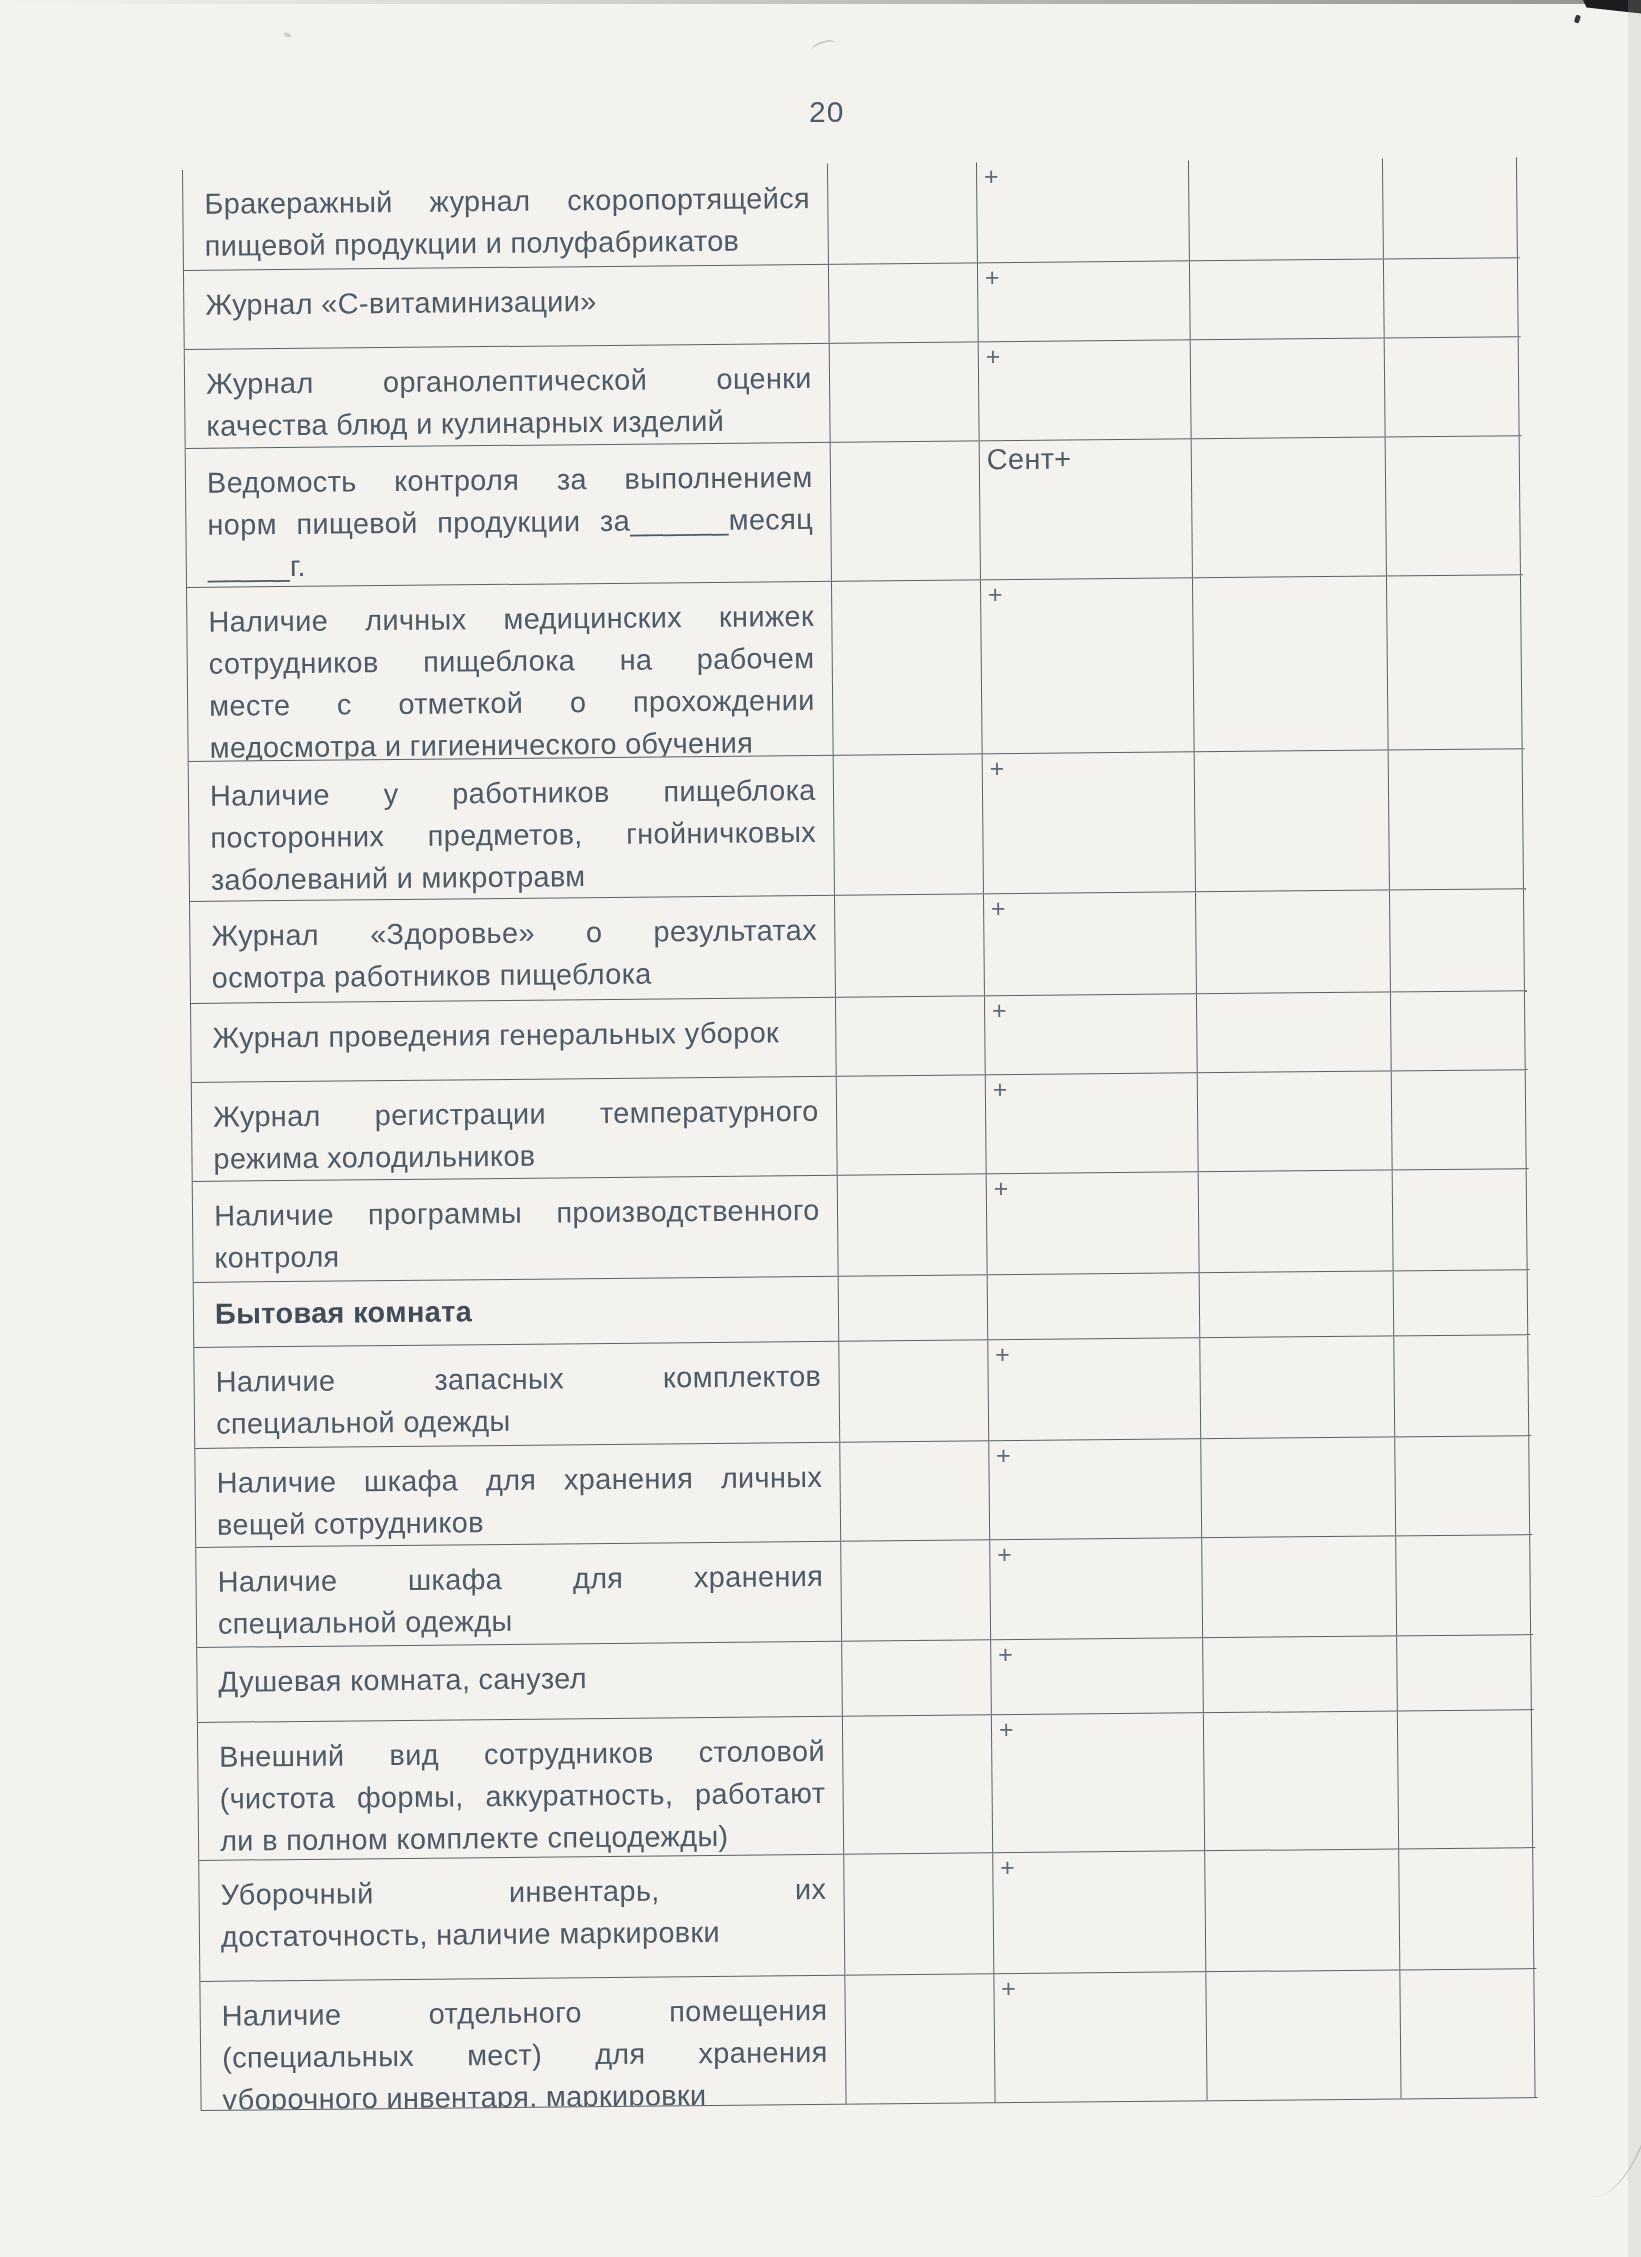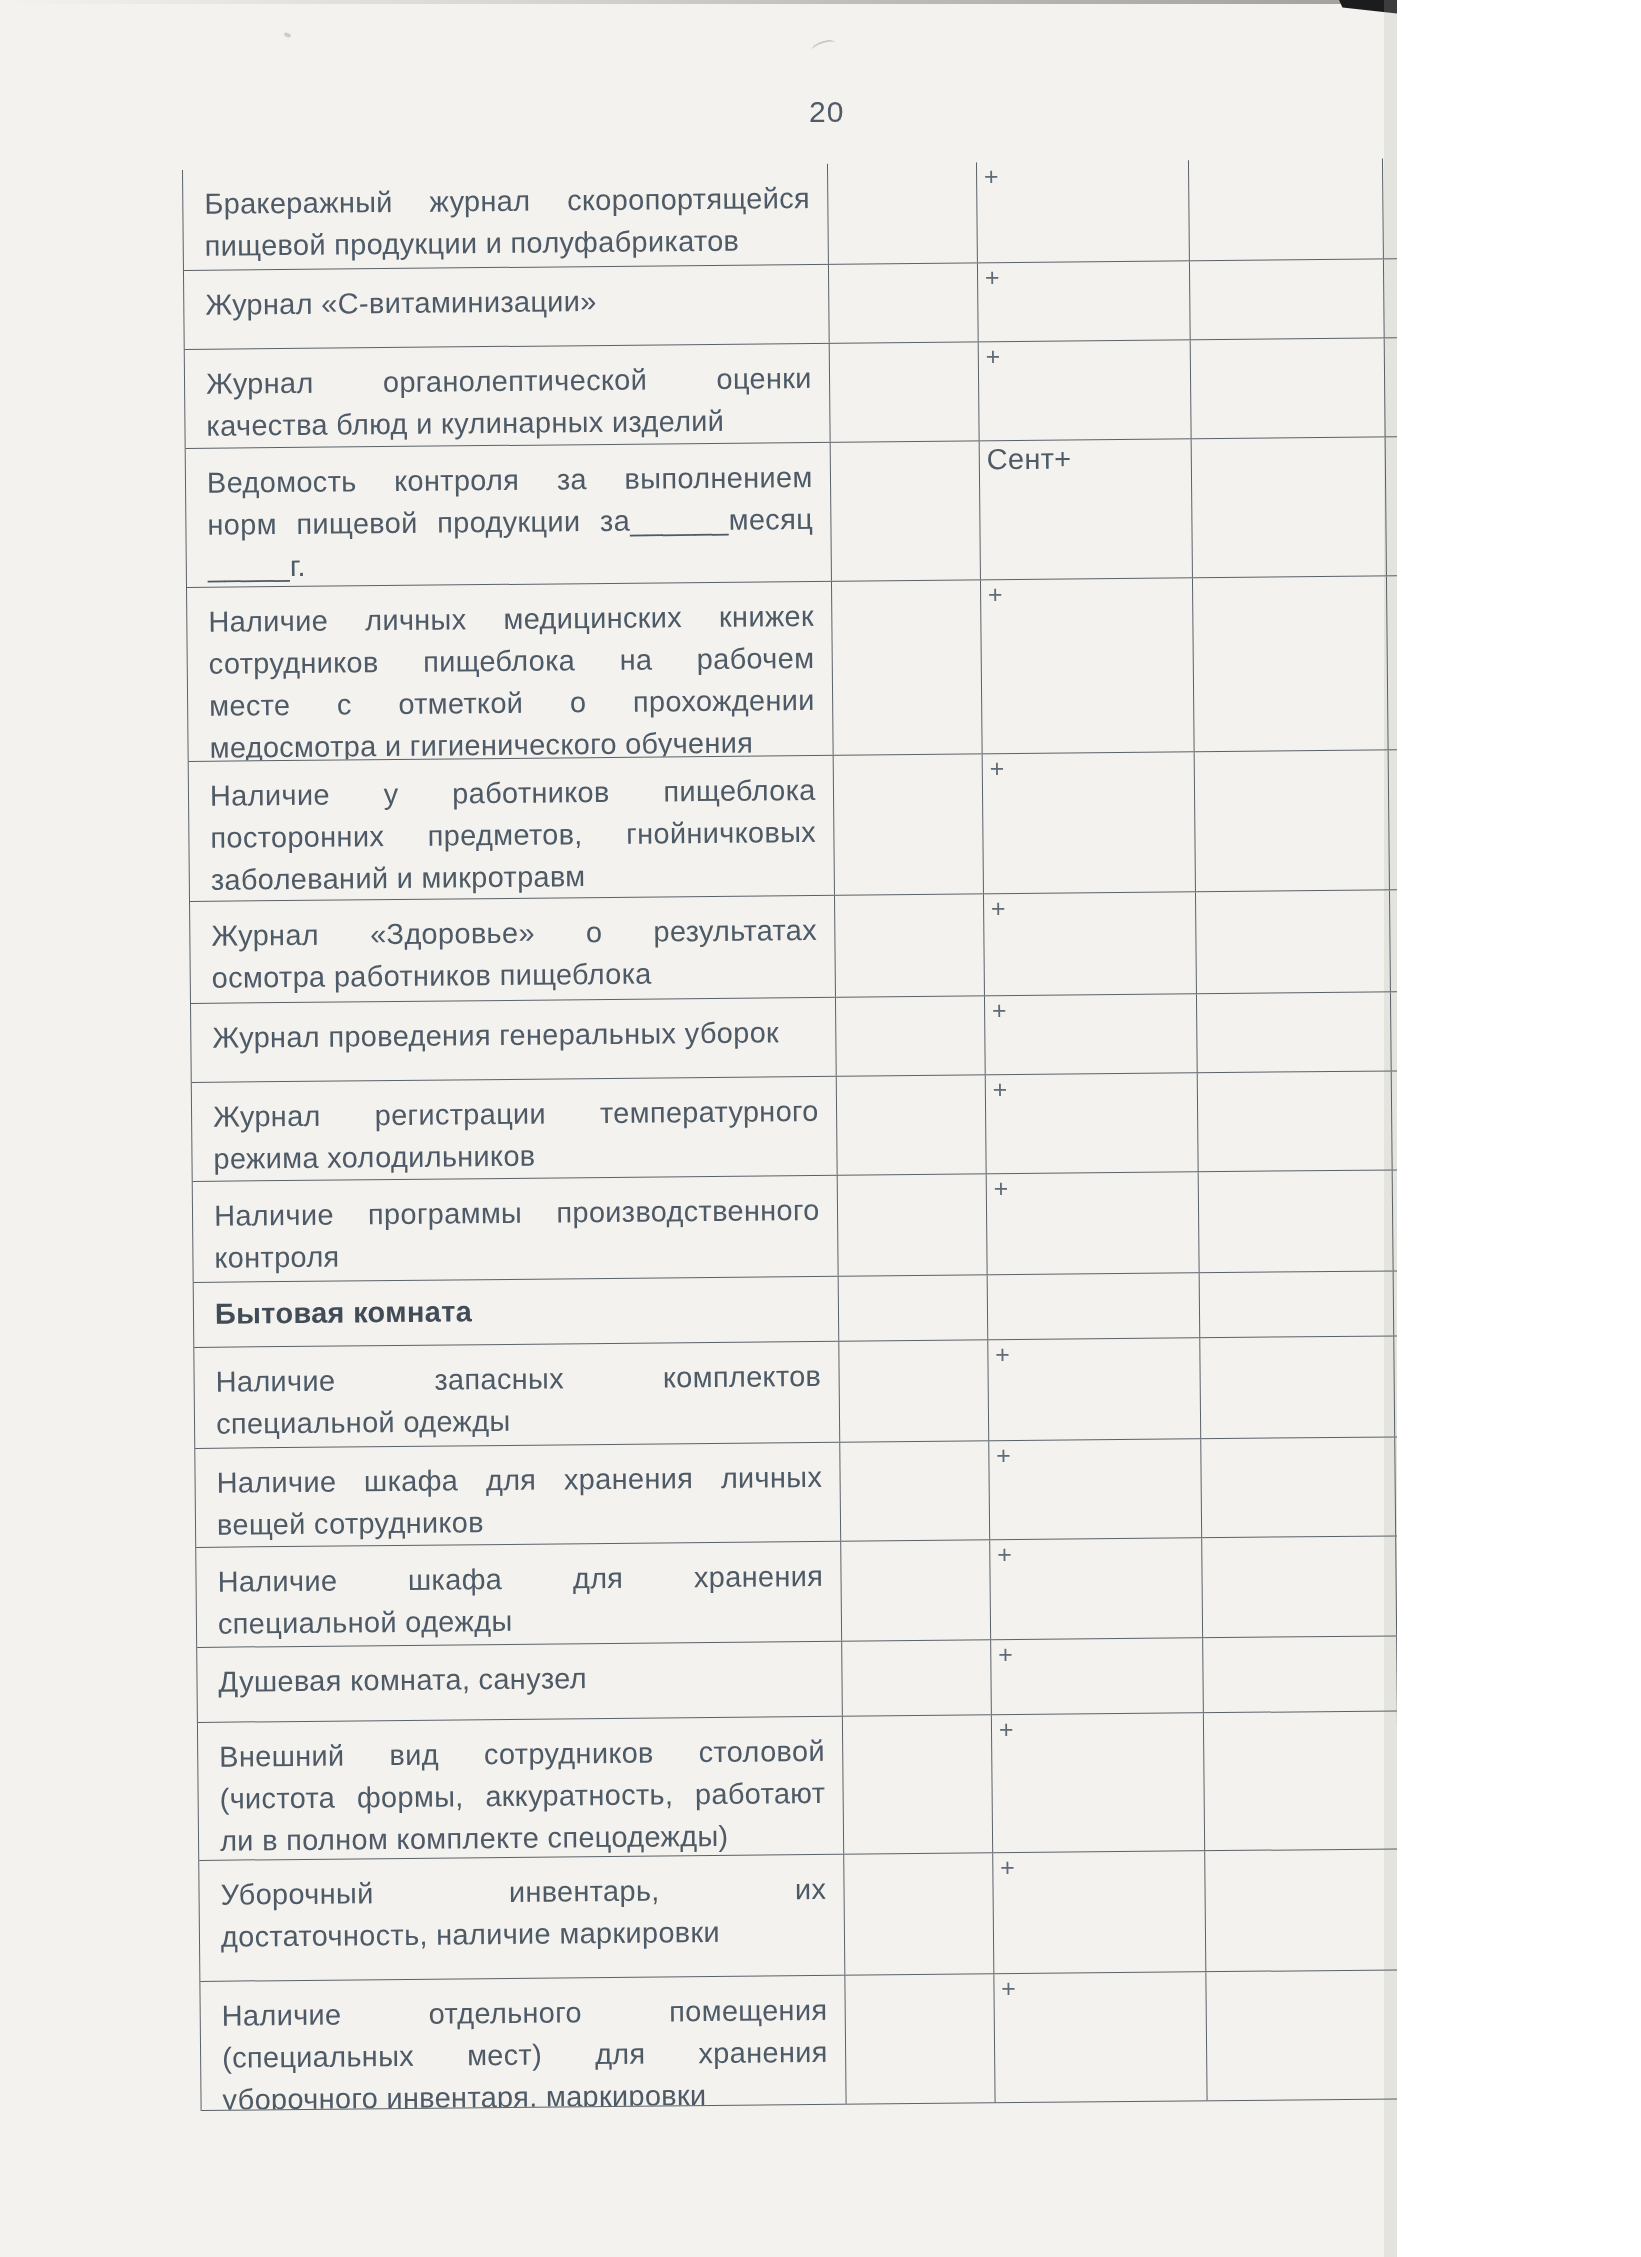--- a/index.html
+++ b/index.html
@@ -1,18 +1,18 @@
 <!DOCTYPE html>
 <html><head>
 <meta charset="utf-8">
 <style>
   html,body{margin:0;padding:0;}
   .page{
     position:relative;
-    width:1397px;height:2257px;
+    width:1641px;height:2257px;
     background:#f3f2ef;
     overflow:hidden;
     font-family:"Liberation Sans","DejaVu Sans",sans-serif;
   }
   
   .scan-strip{
     position:absolute;top:0;left:0;width:1641px;height:3.9px;
     background:linear-gradient(90deg,
       rgba(140,138,132,0) 0%,
       rgba(140,138,132,.25) 30%,

